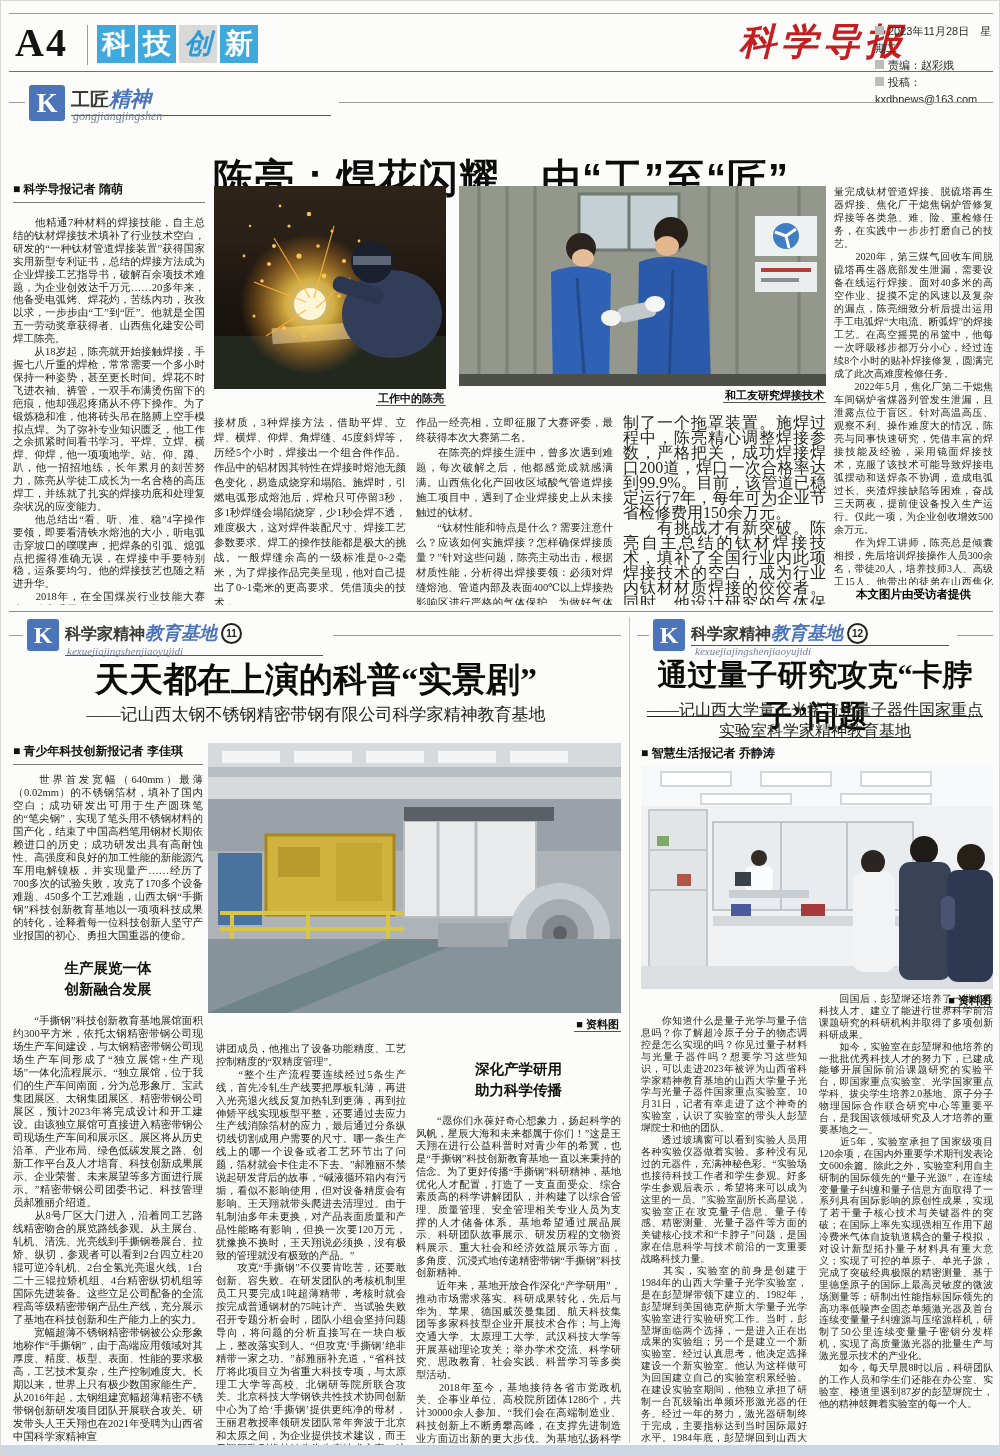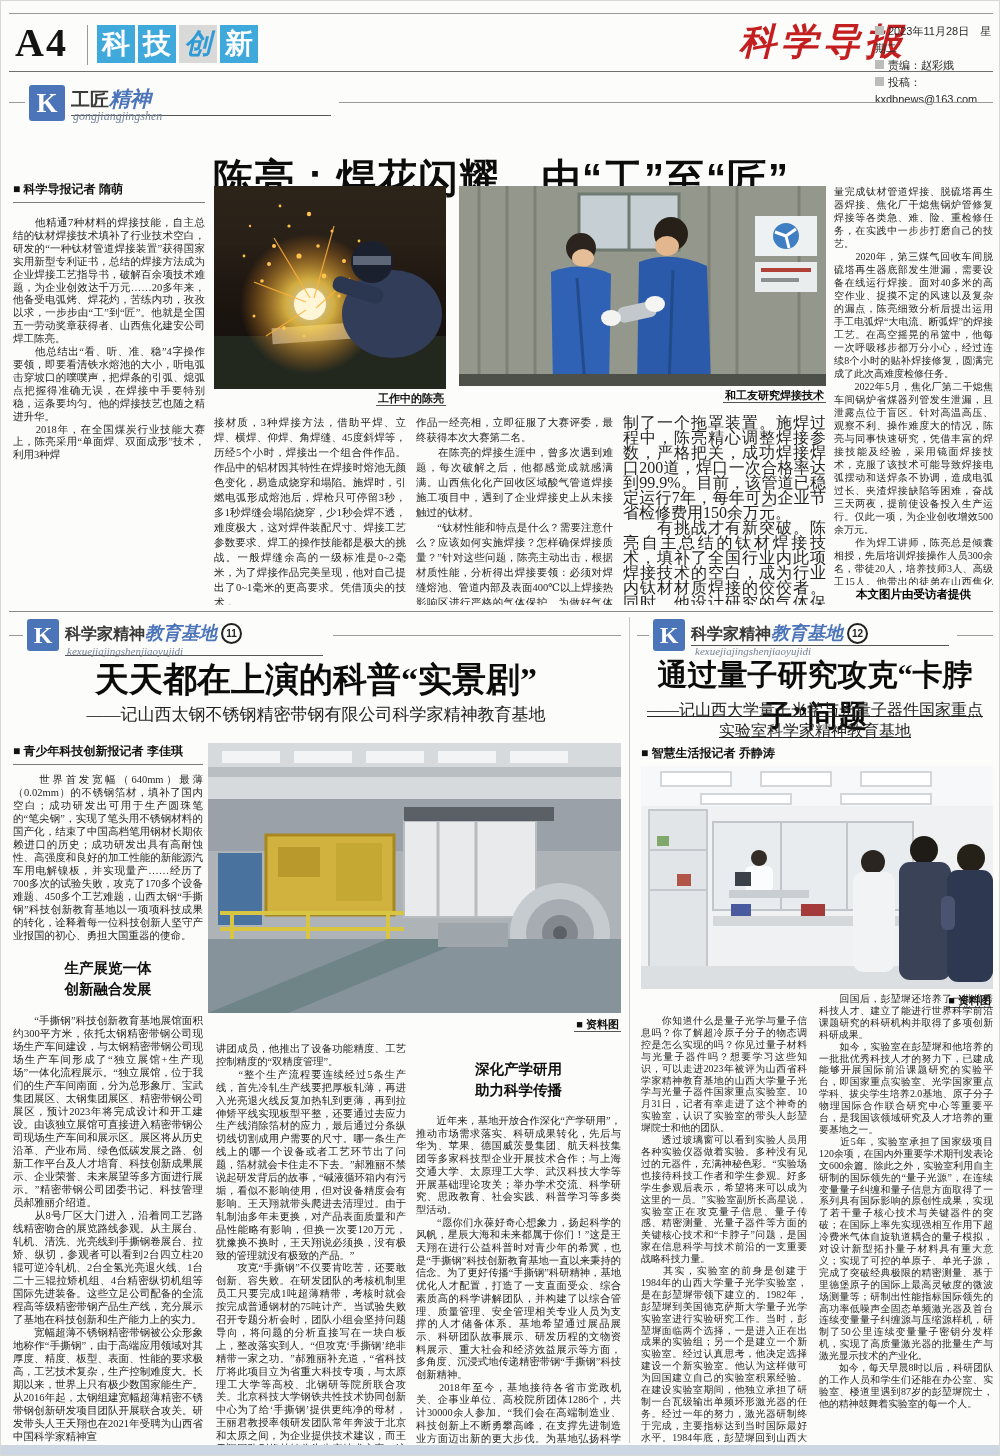--- a/index.html
+++ b/index.html
@@ -75,20 +75,21 @@
     <span class="badge-strong sans" style="font-size:19px;">工匠</span><span class="badge-script" style="font-size:21px;">精神</span>
   </div>
   <div class="abs badge-pinyin" style="left:72px;top:108px;font-size:12px;">gongjiangjingshen</div>
   <div class="rule" style="left:338px;top:101px;width:654px;"></div>
 
   <div class="abs headline1" style="left:110px;top:116px;width:780px;font-size:40px;letter-spacing:1px;margin-top:34px;">陈亮：焊花闪耀　由“工”至“匠”</div>
 
   <div class="abs byline" style="left:12px;top:180px;width:192px;">■ 科学导报记者 隋萌</div>
   <div class="col" style="left:12px;top:216px;width:192px;height:388px;font-size:10.5px;line-height:12.9px;">
       <p class="para">　　他精通7种材料的焊接技能，自主总结的钛材焊接技术填补了行业技术空白，研发的“一种钛材管道焊接装置”获得国家实用新型专利证书，总结的焊接方法成为企业焊接工艺指导书，破解百余项技术难题，为企业创效达千万元……20多年来，他备受电弧烤、焊花灼，苦练内功，孜孜以求，一步步由“工”到“匠”。他就是全国五一劳动奖章获得者、山西焦化建安公司焊工陈亮。</p>
+      <p class="para">　　从18岁起，陈亮就开始接触焊接，手握七八斤重的焊枪，常常需要一个多小时保持一种姿势，甚至更长时间。焊花不时飞进衣袖、裤管，一双手布满烫伤留下的疤痕，他却强忍疼痛从不停下操作。为了锻炼稳和准，他将砖头吊在胳膊上空手模拟点焊。为了弥补专业知识匮乏，他工作之余抓紧时间看书学习。平焊、立焊、横焊、仰焊，他一项项地学。站、仰、蹲、趴，他一招招地练，长年累月的刻苦努力，陈亮从学徒工成长为一名合格的高压焊工，并练就了扎实的焊接功底和处理复杂状况的应变能力。</p>
       <p class="para">　　他总结出“看、听、准、稳”4字操作要领，即要看清铁水熔池的大小，听电弧击穿坡口的噗噗声，把焊条的引弧、熄弧点把握得准确无误，在焊接中手要特别稳，运条要均匀。他的焊接技艺也随之精进升华。</p>
       <p class="para">　　2018年，在全国煤炭行业技能大赛上，陈亮采用“单面焊、双面成形”技术，利用3种焊</p>
     </div>
 
   <svg class="photo" style="left:213px;top:185px;" width="232" height="203" viewBox="0 0 232 203">
     <defs>
       <linearGradient id="p1bg" x1="0" y1="0" x2="0" y2="1">
         <stop offset="0" stop-color="#352a1d"></stop>
           <stop offset="0.55" stop-color="#1c1510"></stop>
           <stop offset="1" stop-color="#11100c"></stop>
@@ -266,22 +267,22 @@
   <div class="caption" style="left:207px;top:1016px;width:413px;"><span>■ 资料图</span></div>
 
   <div class="col" style="left:215px;top:1042px;width:190px;height:406px;font-size:10.3px;line-height:12.9px;">
       <p class="para">讲团成员，他推出了设备功能精度、工艺控制精度的“双精度管理”。</p>
       <p class="para">　　“整个生产流程要连续经过5条生产线，首先冷轧生产线要把厚板轧薄，再进入光亮退火线反复加热轧到更薄，再到拉伸矫平线实现板型平整，还要通过去应力生产线消除箔材的应力，最后通过分条纵切线切割成用户需要的尺寸。哪一条生产线上的哪一个设备或者工艺环节出了问题，箔材就会卡住走不下去。”郝雅丽不禁说起研发背后的故事，“碱液循环箱内有污垢，看似不影响使用，但对设备精度会有影响。王天翔就带头爬进去清理过。由于轧制油多年未更换，对产品表面质量和产品性能略有影响，但换一次要120万元，犹豫换不换时，王天翔说必须换，没有极致的管理就没有极致的产品。”</p>
       <p class="para">　　攻克“手撕钢”不仅要肯吃苦，还要敢创新、容失败。在研发团队的考核机制里员工只要完成1吨超薄精带，考核时就会按完成普通钢材的75吨计产。当试验失败召开专题分析会时，团队小组会坚持问题导向，将问题的分析直接写在一块白板上，整改落实到人。“但攻克‘手撕钢’绝非精带一家之功。”郝雅丽补充道，“省科技厅将此项目立为省重大科技专项，与太原理工大学等高校、北钢研等院所联合攻关。北京科技大学钢铁共性技术协同创新中心为了给‘手撕钢’提供更纯净的母材，王丽君教授率领研发团队常年奔波于北京和太原之间，为企业提供技术建议，而王天翔团队则将其转化为生产技术方案，这才有了我们如今的‘绕指柔’。”</p>
     </div>
   <div class="col" style="left:415px;top:1042px;width:205px;height:406px;font-size:10.3px;line-height:12.7px;">
       <div class="subhead">深化产学研用
 助力科学传播</div>
+      <p class="para">　　“愿你们永葆好奇心想象力，扬起科学的风帆，星辰大海和未来都属于你们！”这是王天翔在进行公益科普时对青少年的希冀，也是“手撕钢”科技创新教育基地一直以来秉持的信念。为了更好传播“手撕钢”科研精神，基地优化人才配置，打造了一支直面受众、综合素质高的科学讲解团队，并构建了以综合管理、质量管理、安全管理相关专业人员为支撑的人才储备体系。基地希望通过展品展示、科研团队故事展示、研发历程的文物资料展示、重大社会和经济效益展示等方面，多角度、沉浸式地传递精密带钢“手撕钢”科技创新精神。</p>
       <p class="para">　　近年来，基地开放合作深化“产学研用”，推动市场需求落实、科研成果转化，先后与华为、苹果、德国威茨曼集团、航天科技集团等多家科技型企业开展技术合作；与上海交通大学、太原理工大学、武汉科技大学等开展基础理论攻关；举办学术交流、科学研究、思政教育、社会实践、科普学习等多类型活动。</p>
-      <p class="para">　　“愿你们永葆好奇心想象力，扬起科学的风帆，星辰大海和未来都属于你们！”这是王天翔在进行公益科普时对青少年的希冀，也是“手撕钢”科技创新教育基地一直以来秉持的信念。为了更好传播“手撕钢”科研精神，基地优化人才配置，打造了一支直面受众、综合素质高的科学讲解团队，并构建了以综合管理、质量管理、安全管理相关专业人员为支撑的人才储备体系。基地希望通过展品展示、科研团队故事展示、研发历程的文物资料展示、重大社会和经济效益展示等方面，多角度、沉浸式地传递精密带钢“手撕钢”科技创新精神。</p>
       <p class="para">　　2018年至今，基地接待各省市党政机关、企事业单位、高校院所团体1286个，共计30000余人参加。“我们会在高端制造业、科技创新上不断勇攀高峰，在支撑先进制造业方面迈出新的更大步伐。为基地弘扬科学家精神，传播科学思想作出重要贡献。”郝雅丽说。</p>
     </div>
 
   <div class="rule" style="left:636px;top:634px;width:12px;"></div>
   <div class="kbox" style="left:652px;top:618px;width:32px;height:32px;font-size:24px;line-height:32px;">K</div>
   <div class="abs" style="left:690px;top:620px;width:258px;border-bottom:1px solid #555;padding-bottom:0;">
     <span class="badge-strong sans" style="font-size:16px;">科学家精神</span><span class="badge-script" style="font-size:18px;">教育基地</span><span class="circ">12</span>
   </div>
   <div class="abs badge-pinyin" style="left:694px;top:644px;font-size:11px;">kexuejiajingshenjiaoyujidi</div>
   <div class="rule" style="left:956px;top:634px;width:36px;"></div>

